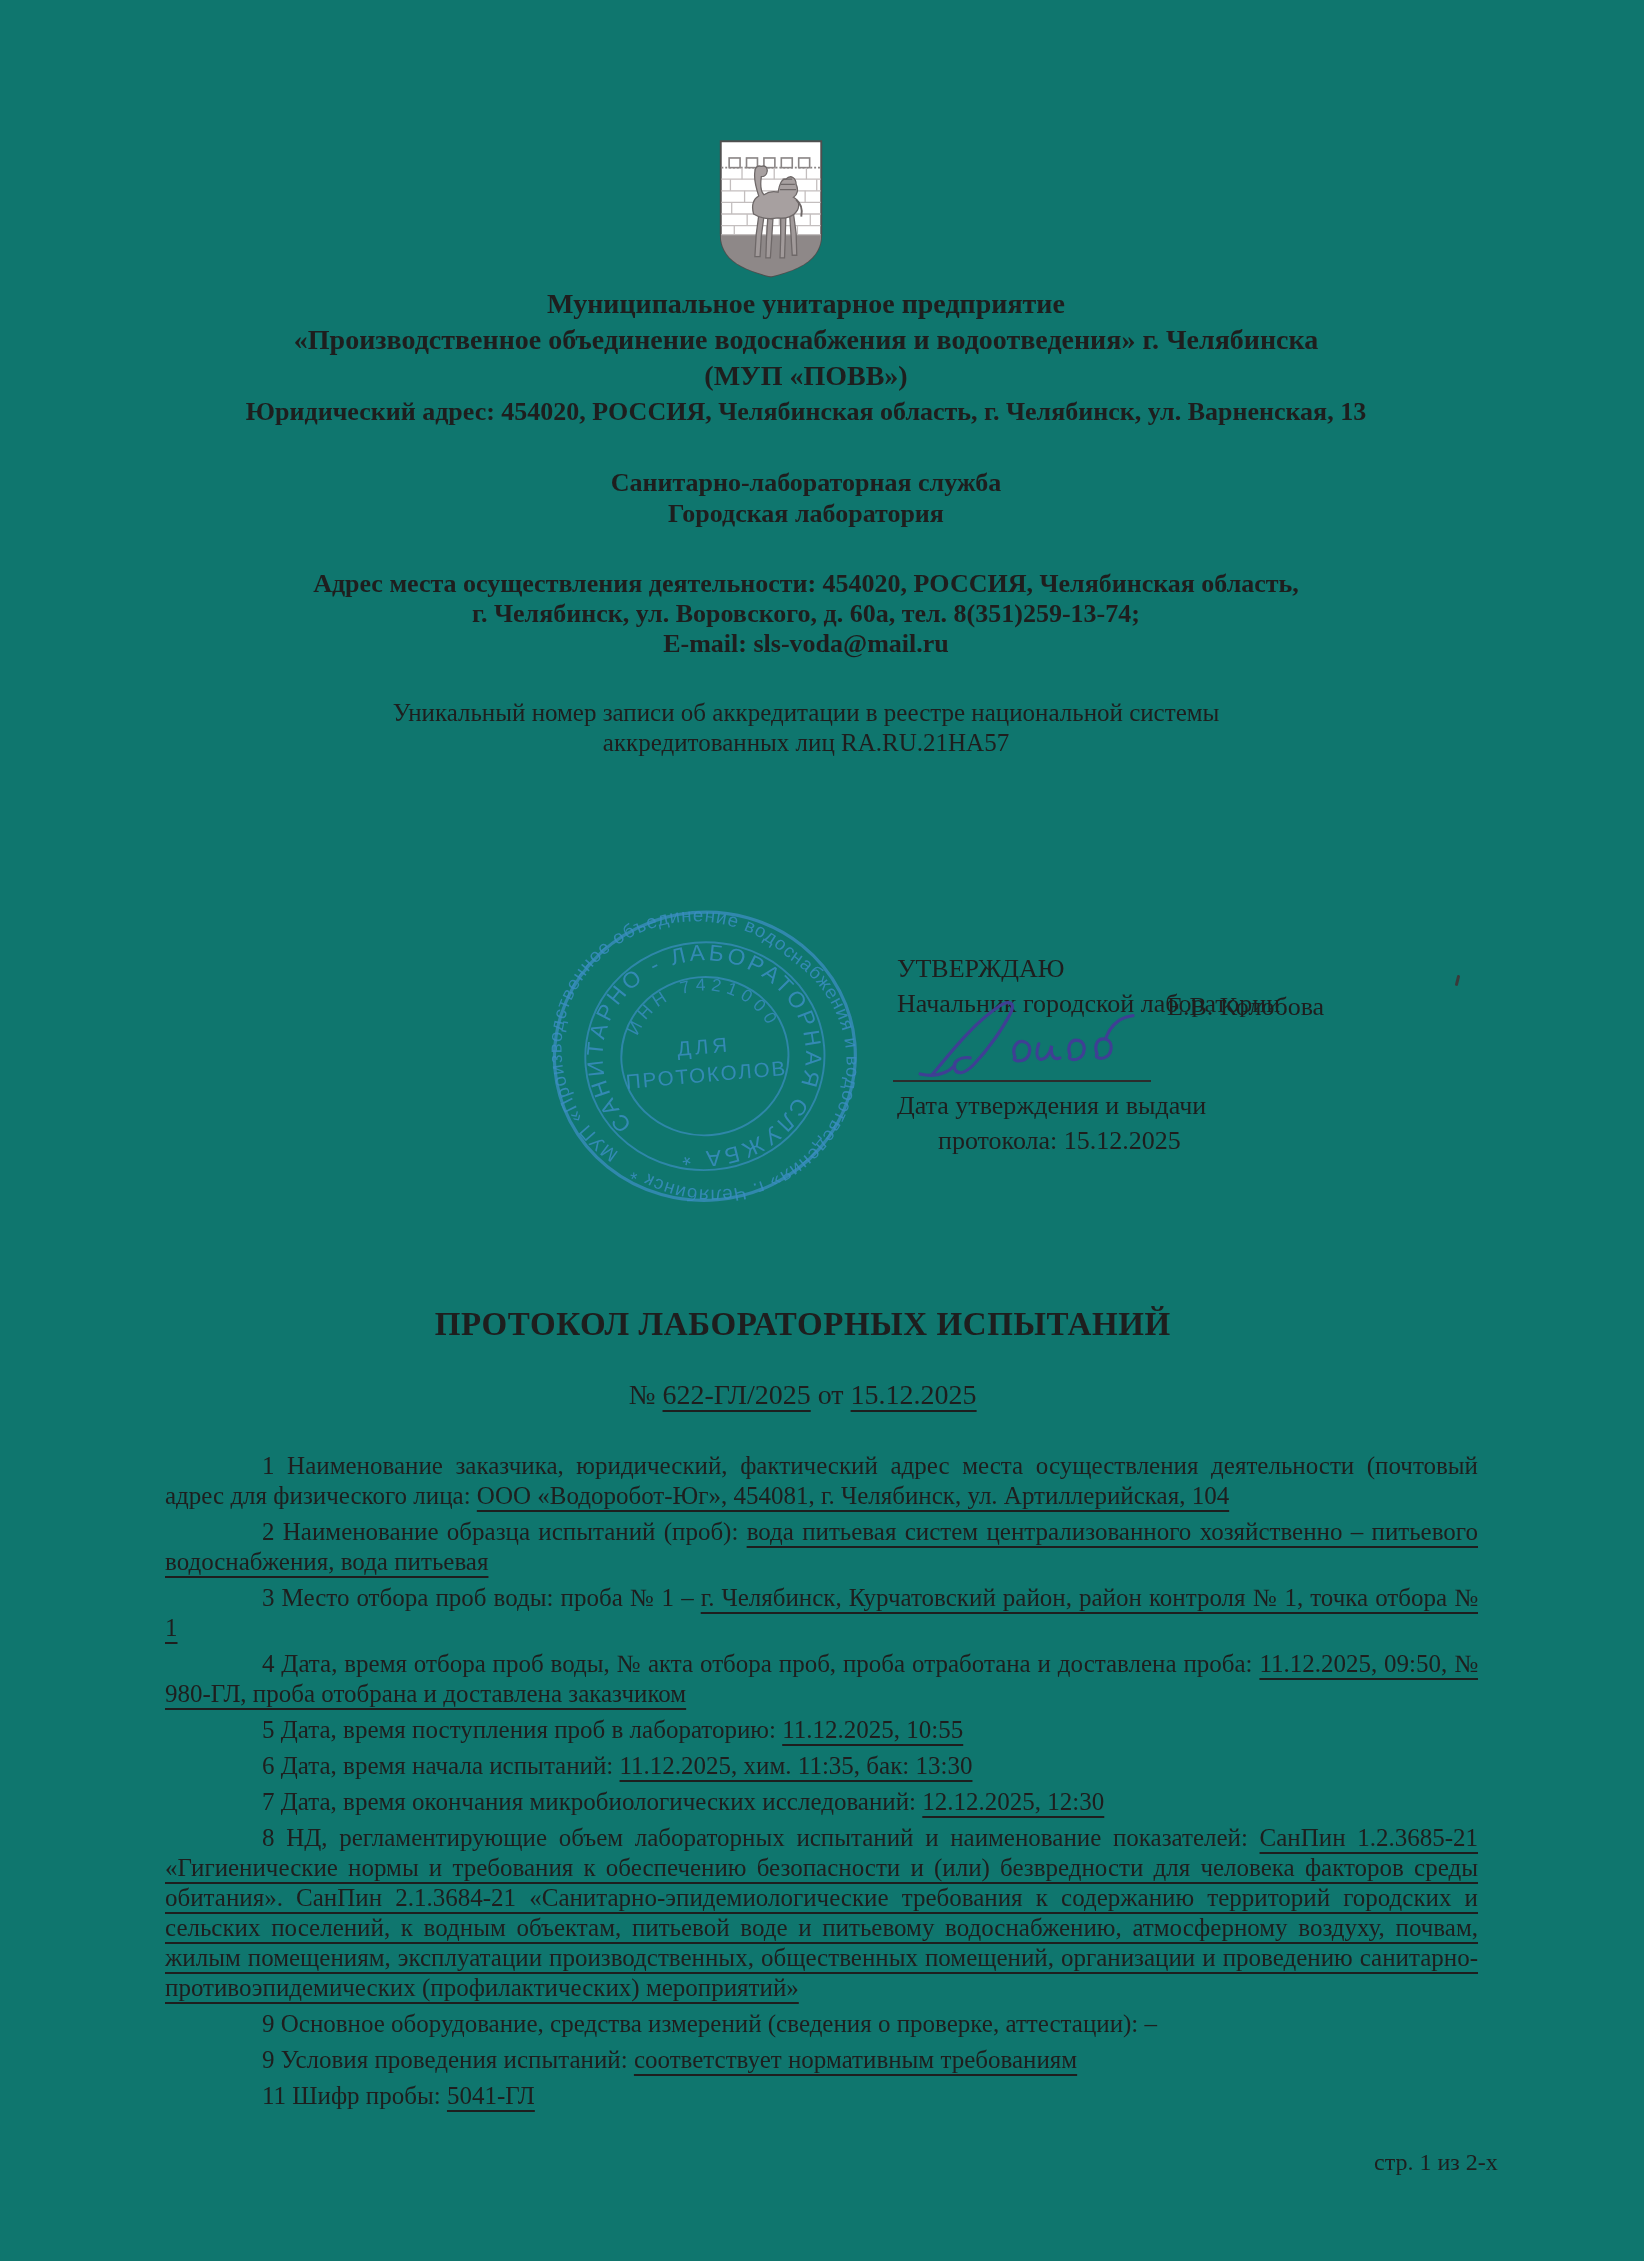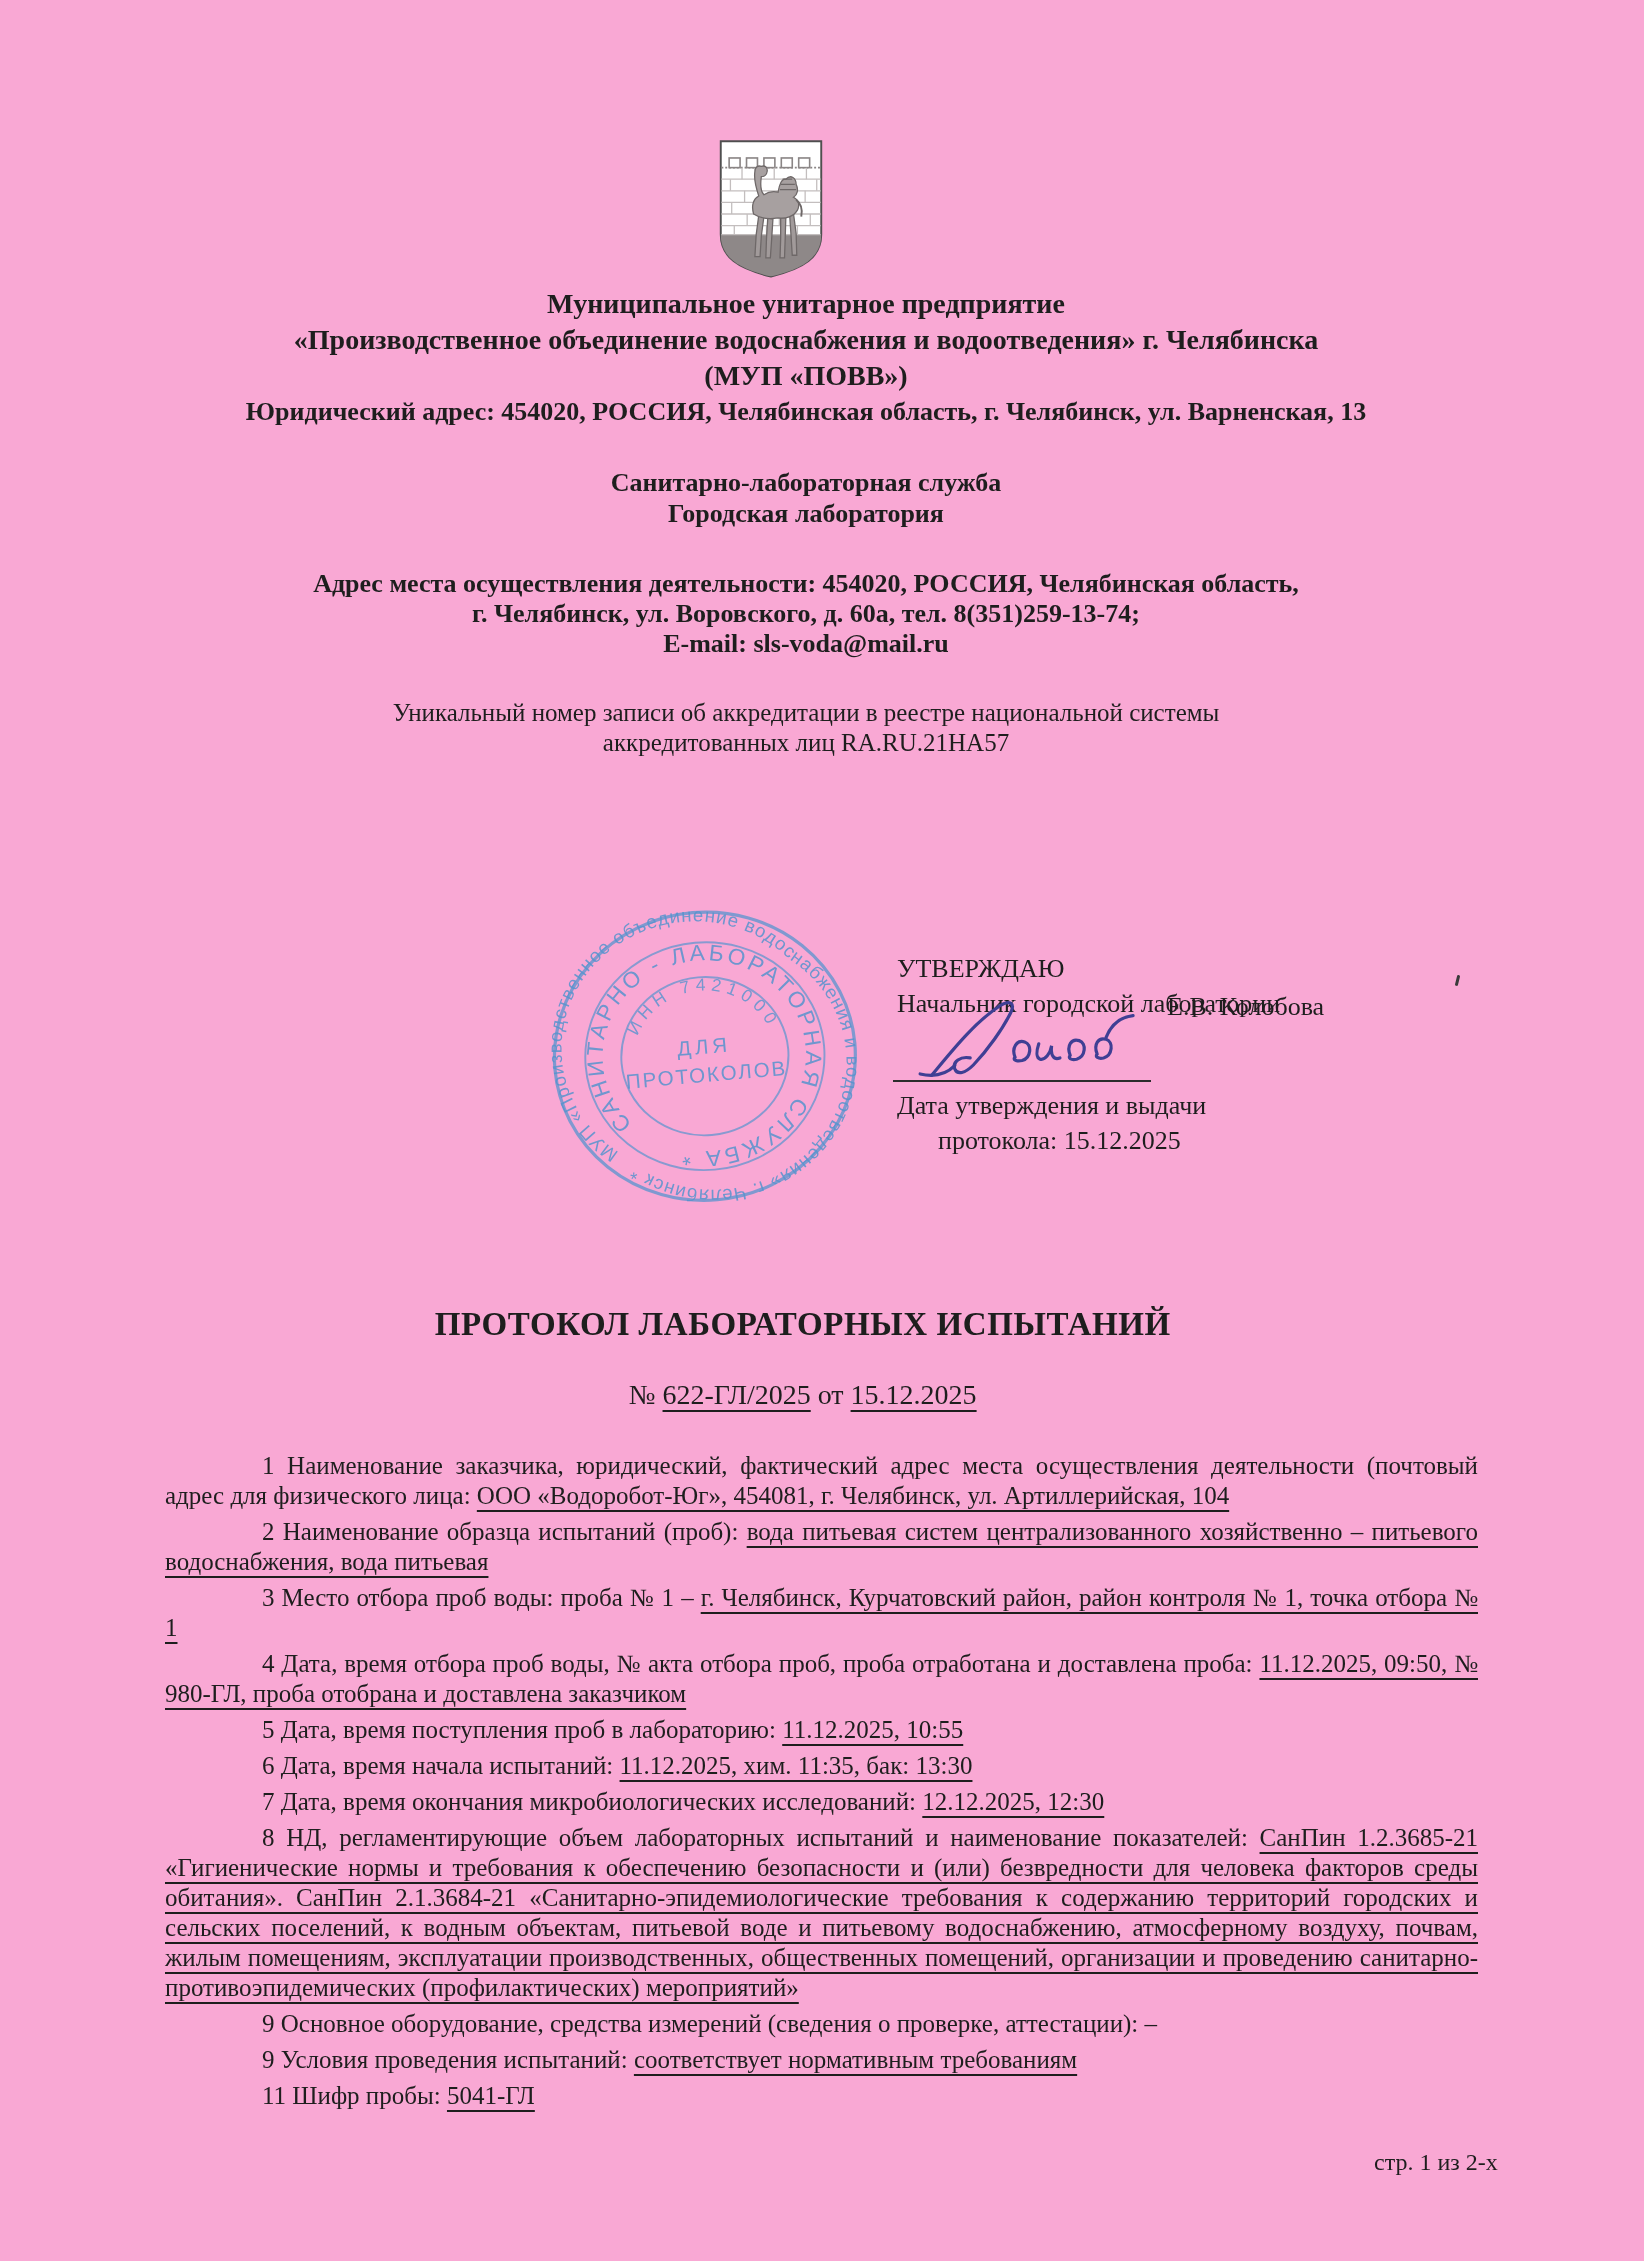--- a/index.html
+++ b/index.html
@@ -1,17 +1,17 @@
 <!DOCTYPE html>
 <html lang="ru" style="font-size:10.3px"><head>
 <meta charset="utf-8">
 <style>
   html,body{margin:0;padding:0;background:#9a9a9a;}
   .page{
-    position:relative;width:1644px;height:2261px;background:#f9a8d4;
+    position:relative;width:1644px;height:2261px;background:#0f766e;
     font-family:"Liberation Serif",serif;color:#1e1e1e;overflow:hidden;
   }
   
   .hdr{position:absolute;left:-16px;top:286px;width:1644px;text-align:center;}
   .hl1{font-size:28px;line-height:36px;font-weight:bold;}
   .hl2{font-size:28px;line-height:36px;font-weight:bold;}
   .hl3{font-size:28px;line-height:36px;font-weight:bold;}
   .hl4{font-size:26px;line-height:36px;font-weight:bold;}
   .svc1{font-size:26px;line-height:31px;font-weight:bold;margin-top:37px;}
   .svc2{font-size:26px;line-height:31px;font-weight:bold;}

